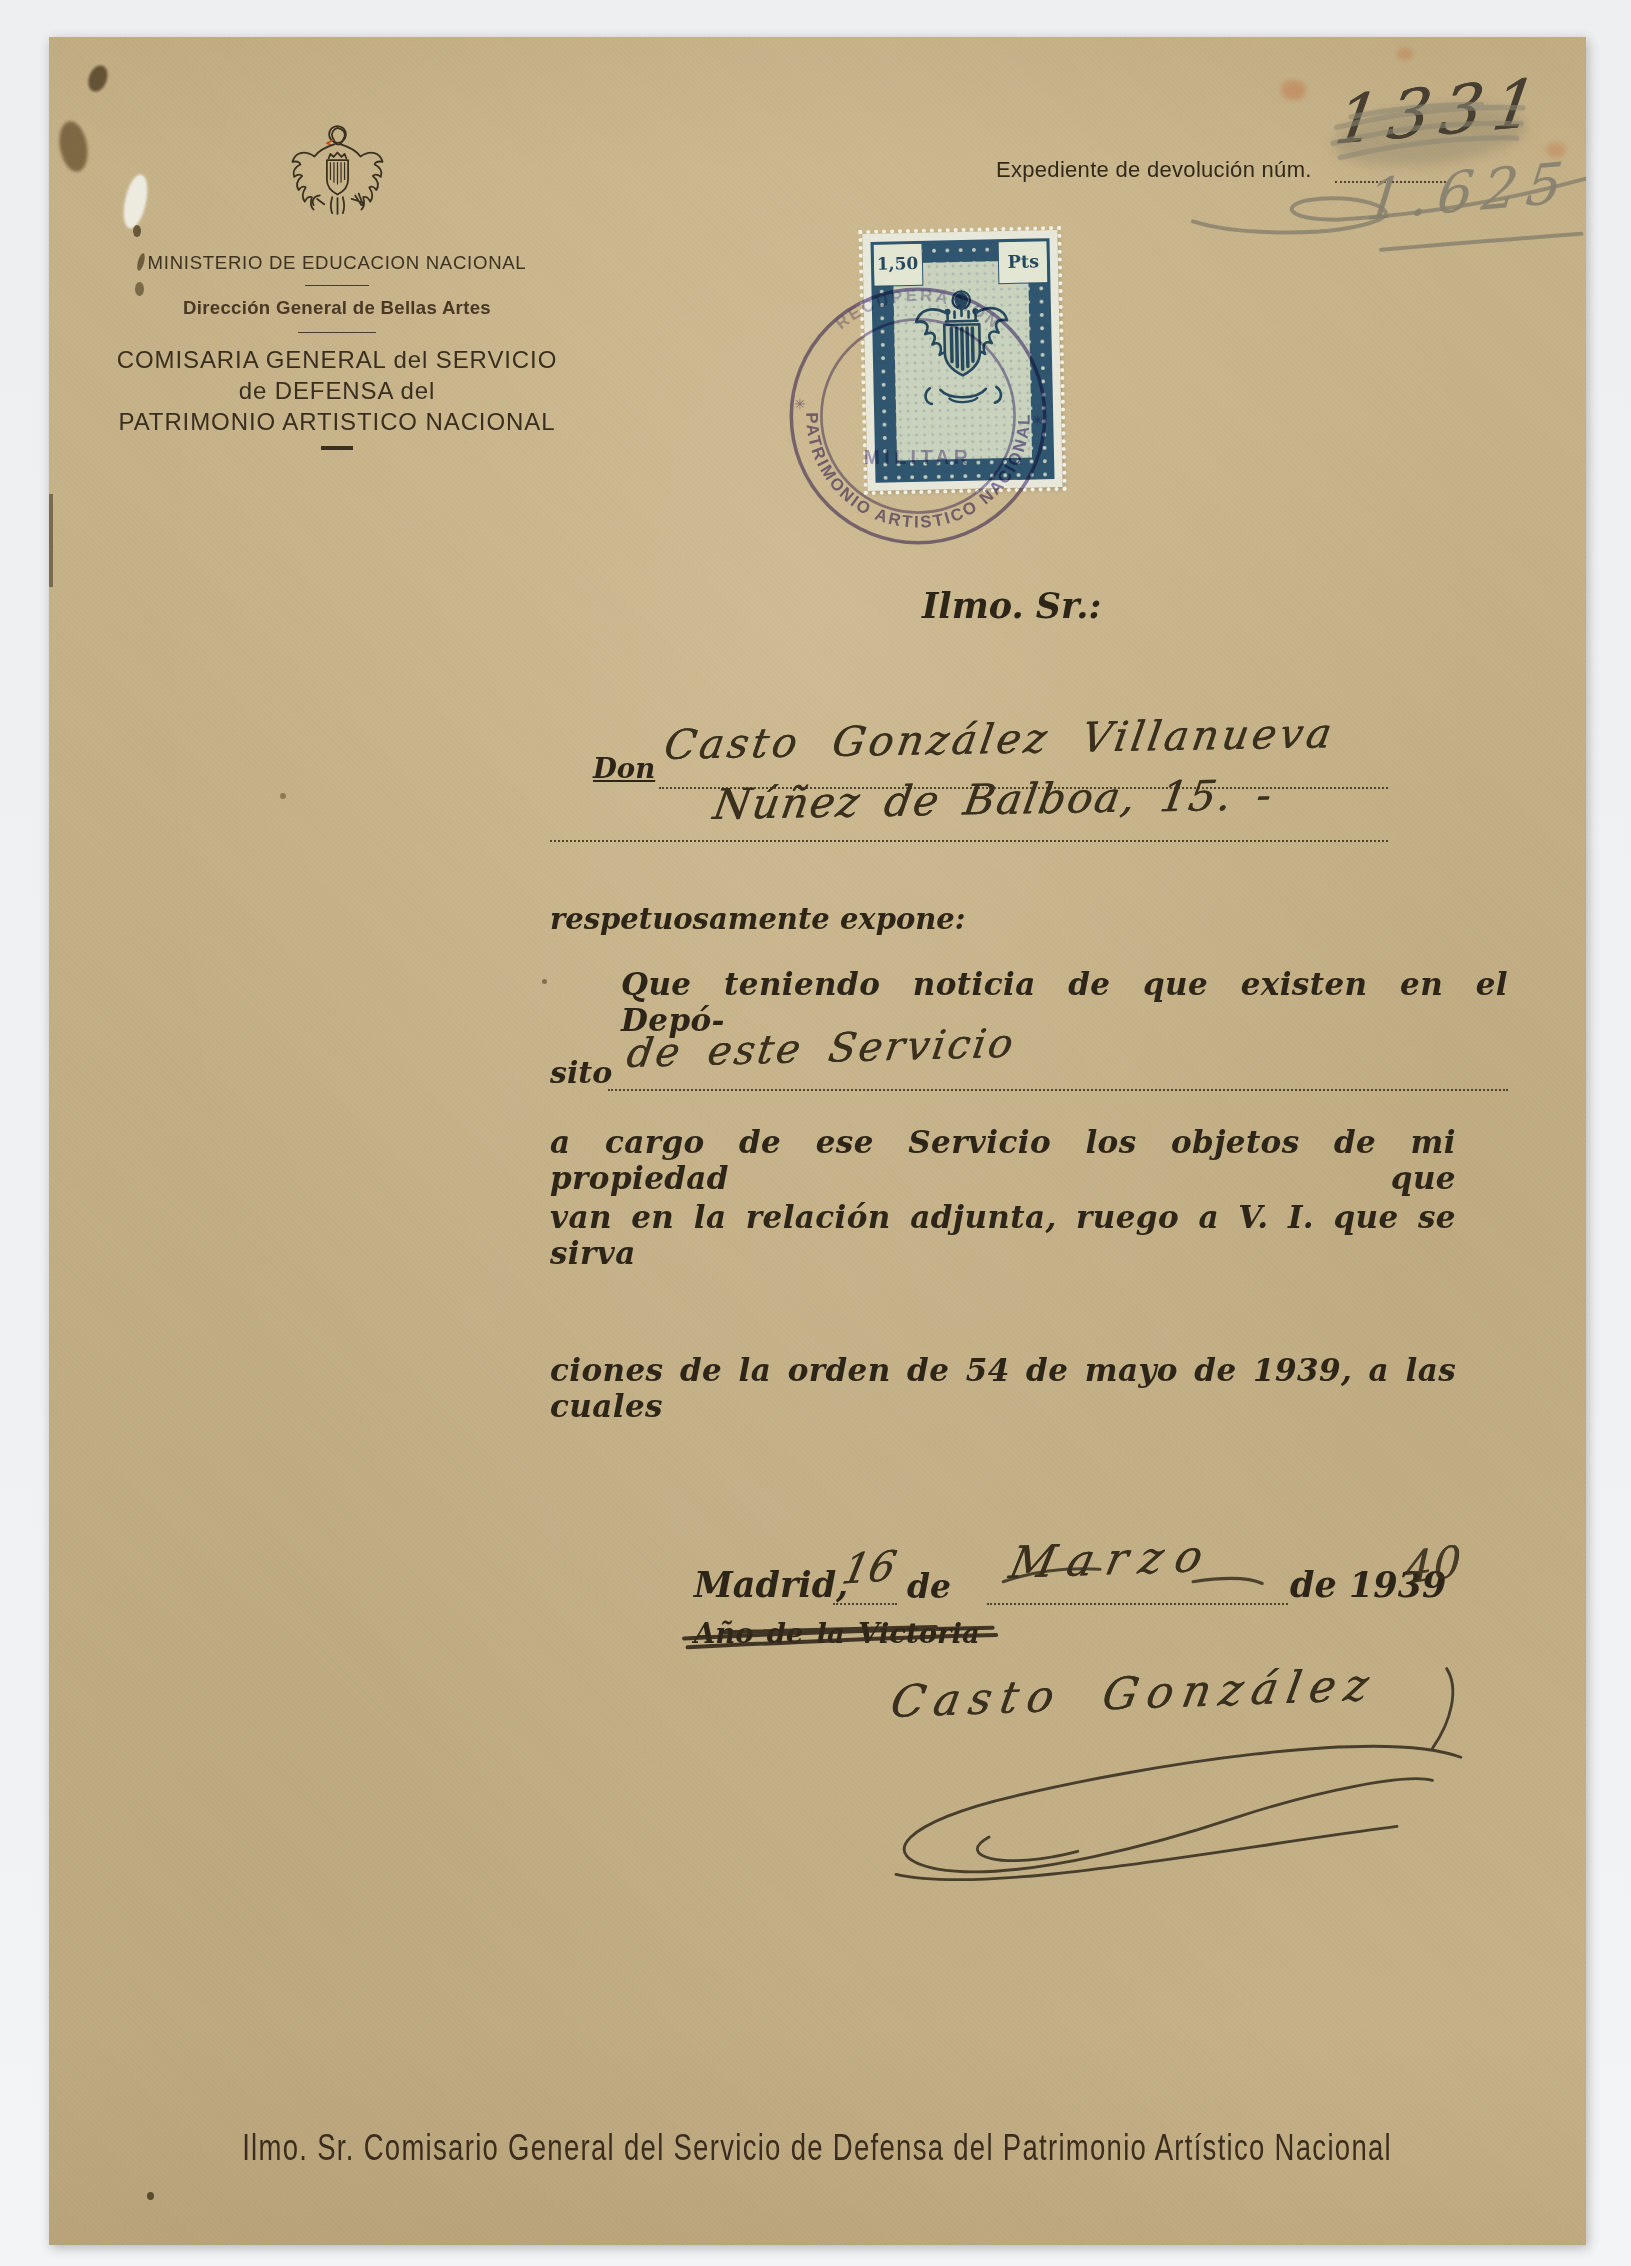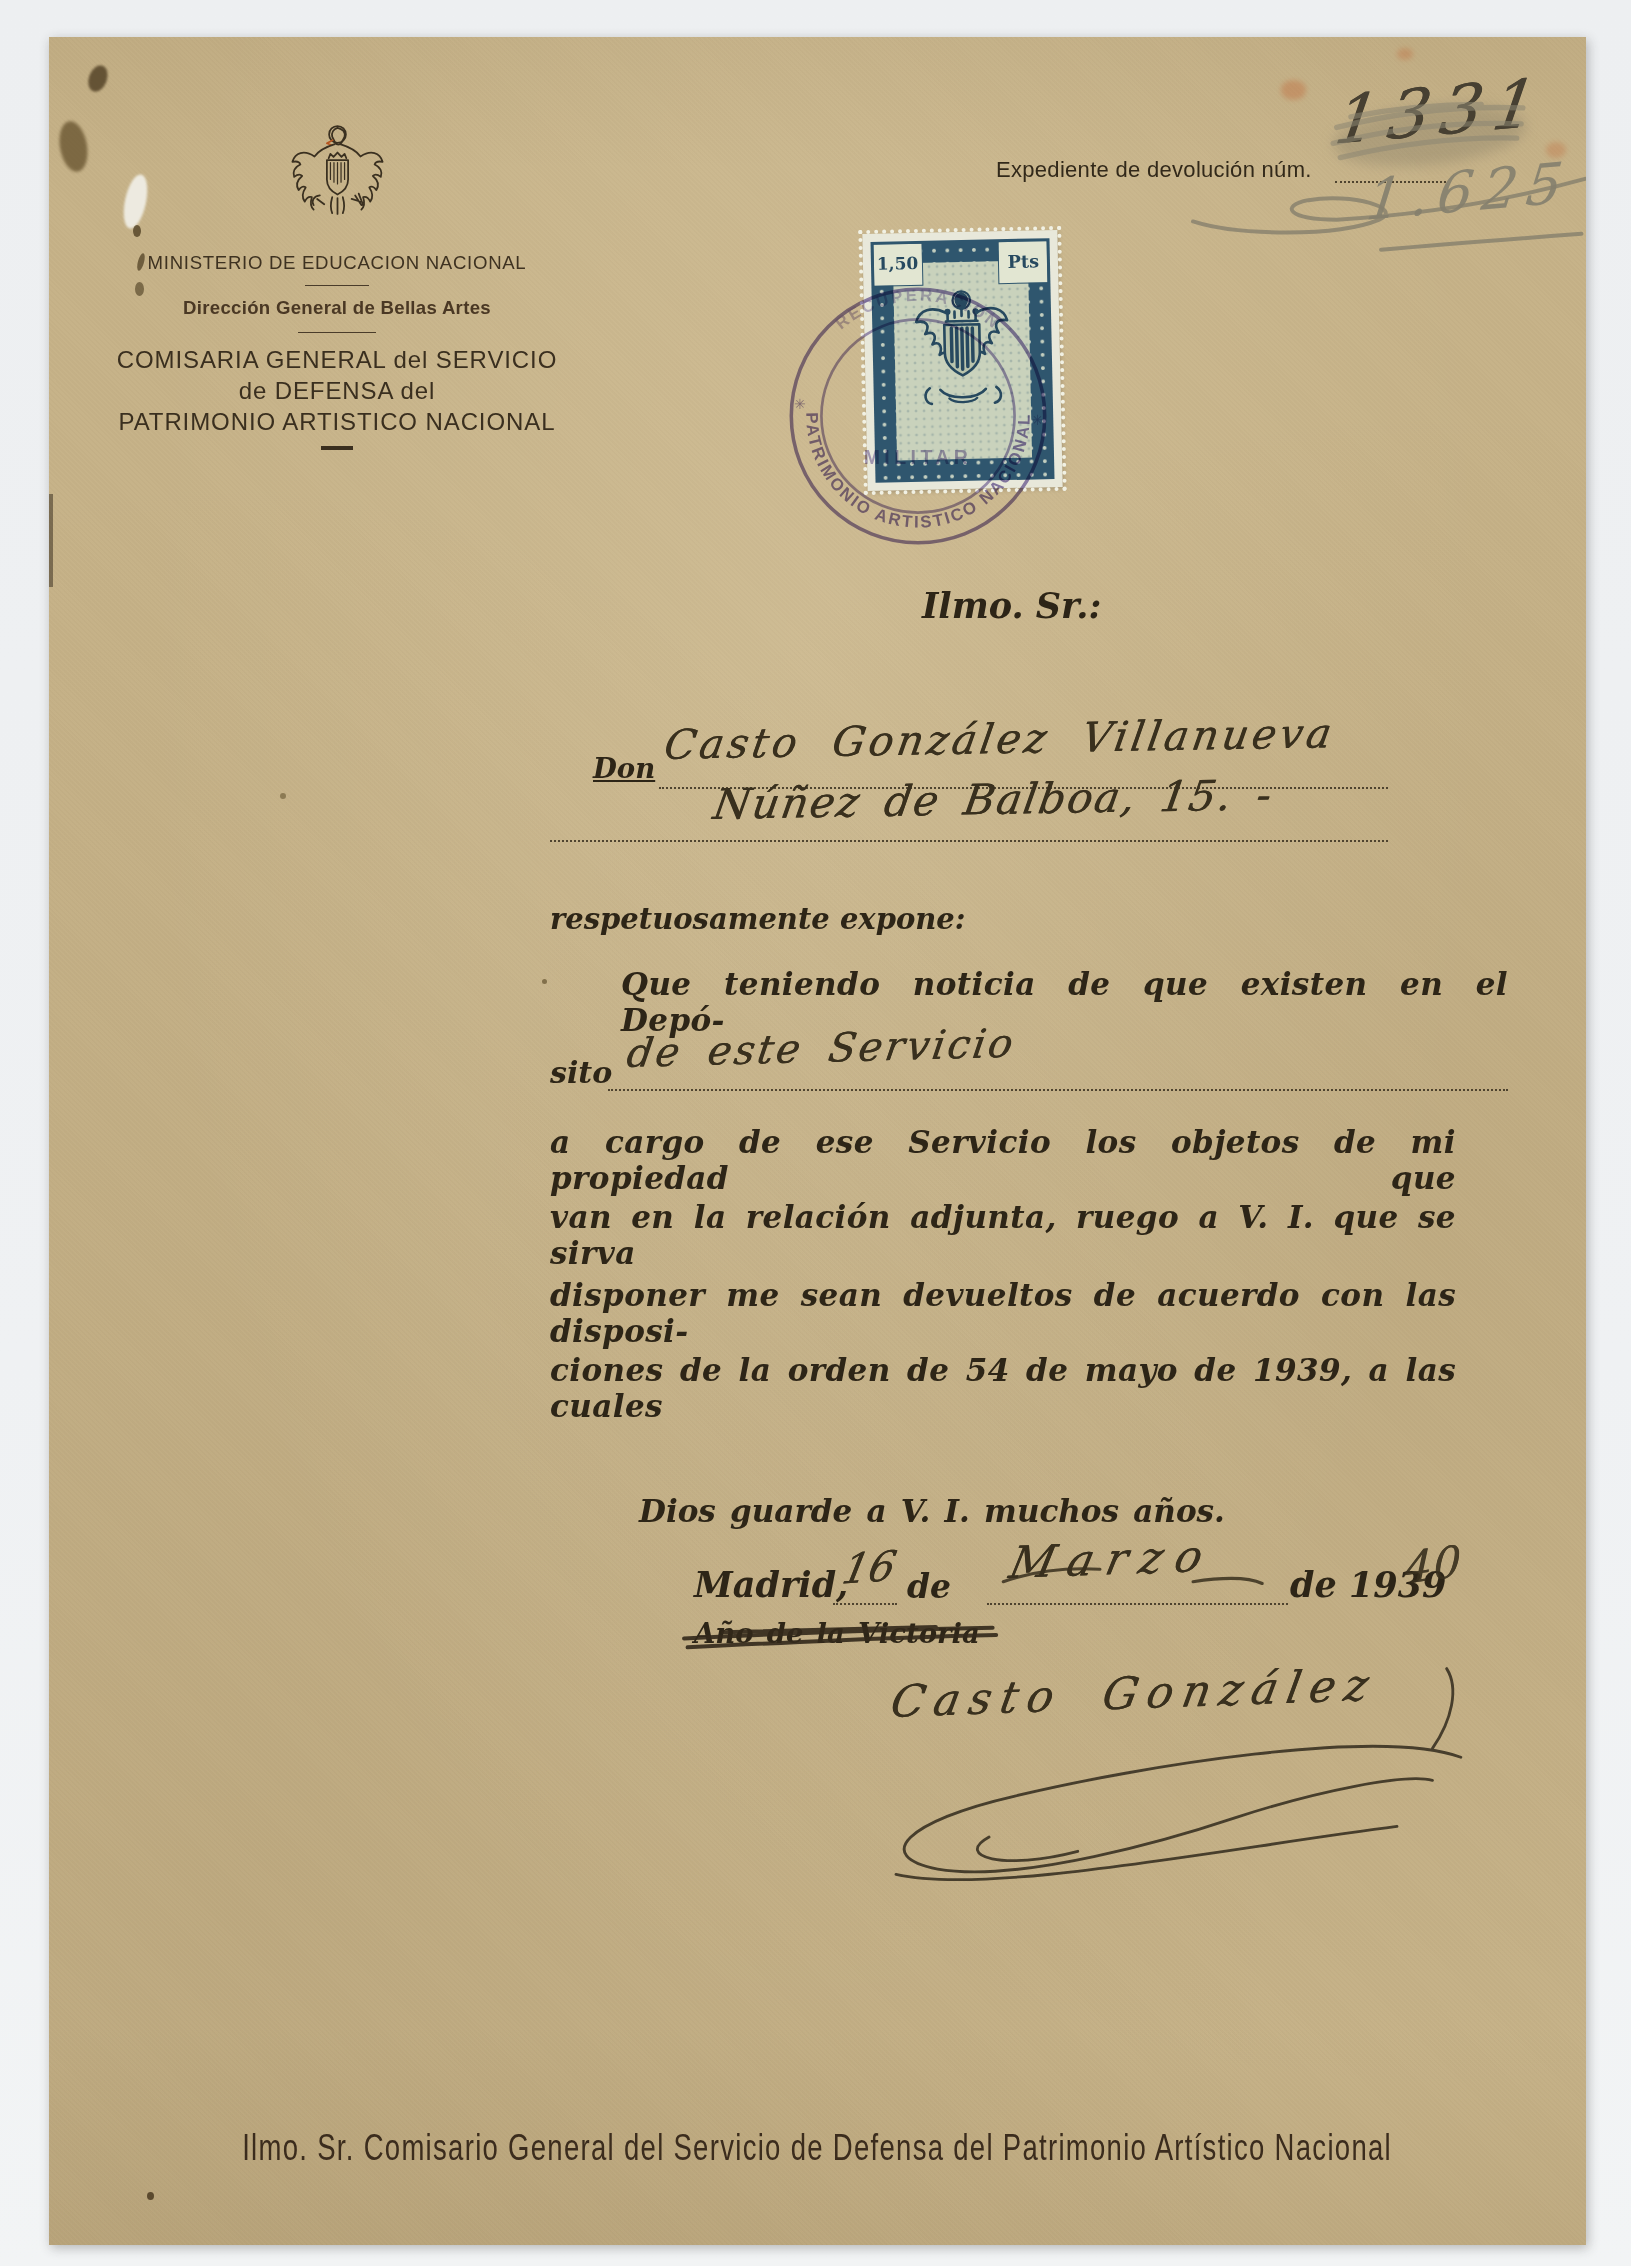--- a/index.html
+++ b/index.html
@@ -167,24 +167,22 @@
     <div class="dotline" style="left:501px;top:803px;width:838px;"></div>
 
     <span class="printed" style="left:501px;top:849px;font-size:29px;margin-top:16px;">respetuosamente expone:</span>
 
     <div class="bodyline" style="left:572px;width:887px;top:929px;">Que teniendo noticia de que existen en el Depó-</div>
     <span class="printed" style="left:501px;top:1018px;font-size:30px;">sito</span>
     <span class="hand" style="left:575px;top:993px;font-size:40px;letter-spacing:2.7px;word-spacing:10.6px;transform:rotate(-1.5deg) skewX(-10deg);">de este Servicio</span>
     <div class="dotline" style="left:559px;top:1052px;width:900px;"></div>
     <div class="bodyline" style="top:1087px;">a cargo de ese Servicio los objetos de mi propiedad que</div>
     <div class="bodyline" style="top:1162px;">van en la relación adjunta, ruego a V. I. que se sirva</div>
-    <div class="bodyline" style="top:1240px;">disponer me sean devueltos de acuerdo con las disposi-</div>
     <div class="bodyline" style="top:1315px;">ciones de la orden de 54 de mayo de 1939, a las cuales</div>
 
-    <span class="printed" style="left:590px;top:1456px;font-size:31px;word-spacing:3.5px;">Dios guarde a V. I. muchos años.</span>
 
     <span class="printed" style="left:645px;top:1527px;font-size:35px;">Madrid,</span>
     <span class="hand" style="left:789px;top:1509px;font-size:41px;transform:rotate(-4deg) skewX(-16deg);">16</span>
     <div class="dotline" style="left:784px;top:1566px;width:64px;"></div>
     <span class="printed" style="left:858px;top:1530px;font-size:33px;">de</span>
     <span class="hand" style="left:956px;top:1500px;font-size:44px;letter-spacing:12.4px;transform:rotate(-2deg) skewX(-14deg);">Marzo</span>
     <div class="dotline" style="left:938px;top:1566px;width:301px;"></div>
     <span class="printed" style="left:1241px;top:1527px;font-size:35px;"><span>de 19</span><span>39</span></span>
     <span class="hand" style="left:1355px;top:1507px;font-size:43px;letter-spacing:1.8px;transform:rotate(-8deg) skewX(-10deg);opacity:.9;">40</span>
 

